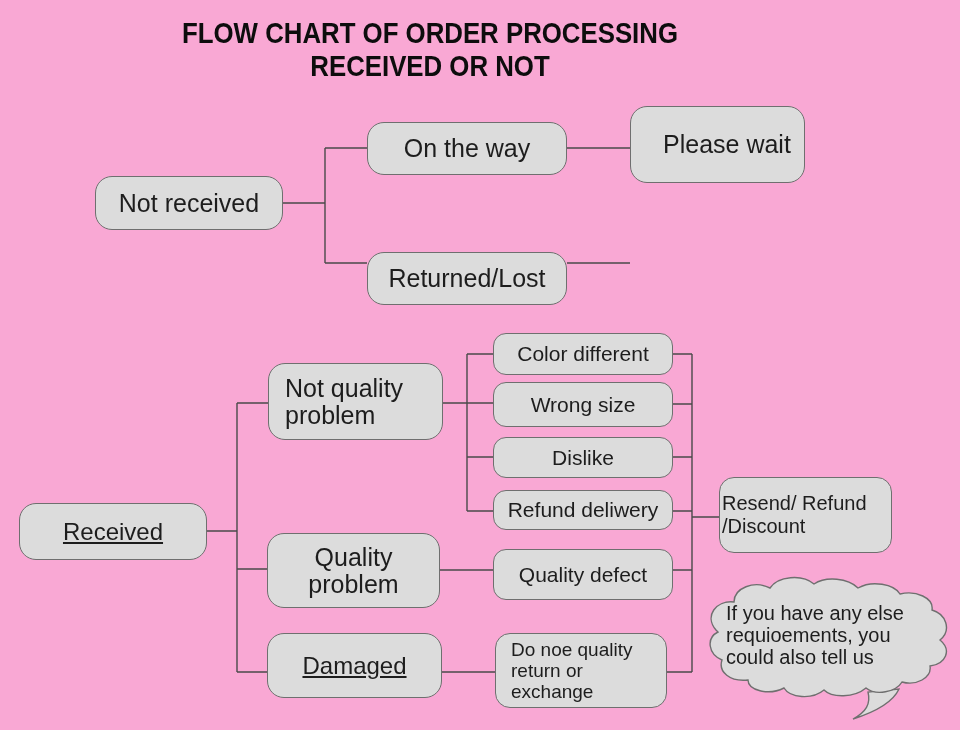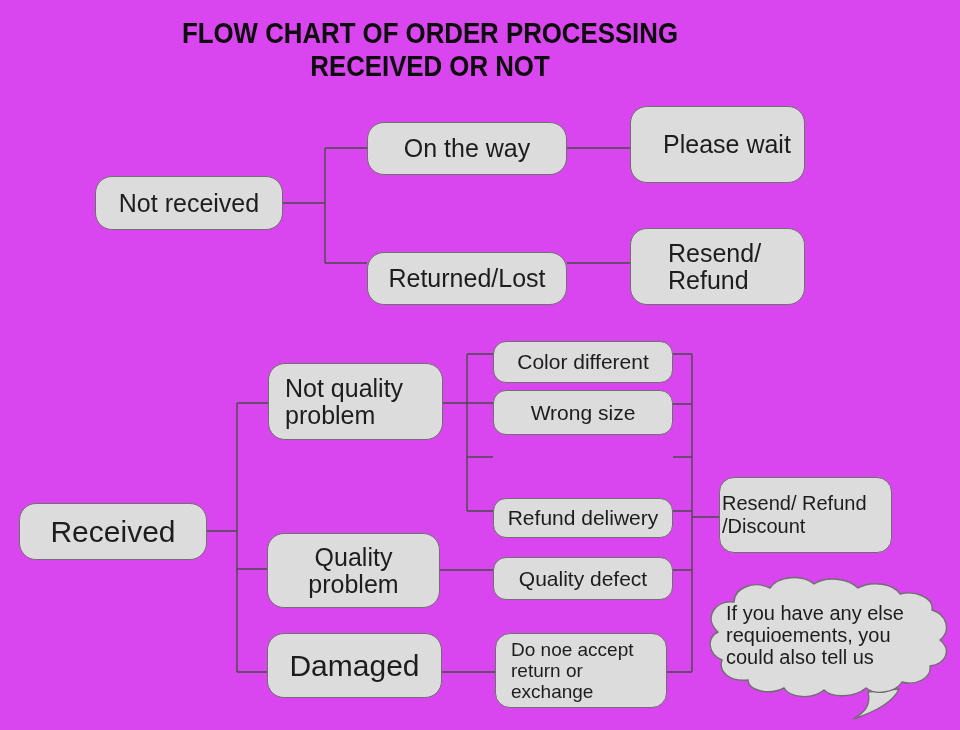--- a/index.html
+++ b/index.html
@@ -1,36 +1,36 @@
 <!DOCTYPE html>
 <html><head>
 <meta charset="utf-8">
 <style>
   html,body{margin:0;padding:0;background:#ffffff;}
   .canvas{
-    position:relative;width:960px;height:730px;background:#d946ef;
+    position:relative;width:960px;height:730px;background:#f9a8d4;
     font-family:"Liberation Sans",sans-serif;overflow:hidden;
   }
   .title{
     position:absolute;left:0;top:16px;width:860px;text-align:center;
     font-weight:bold;font-size:30px;line-height:33px;color:#0d0d0d;
     transform:scaleX(0.86);transform-origin:50% 0;letter-spacing:0px;
   }
   svg.lines{position:absolute;left:0;top:0;}
   .node{
     position:absolute;box-sizing:border-box;
     background:#dcdcdc;border:1.4px solid #6f6f6f;border-radius:17px;
     color:#1d1d1d;display:flex;align-items:center;justify-content:center;
     text-align:center;white-space:nowrap;
   }
   .node.small{border-radius:13px;}
   .node.left{justify-content:flex-start;text-align:left;}
-  .fs26{font-size:30px;}
+  .fs26{font-size:24px;text-decoration:underline;}
   .fs25{font-size:25px;line-height:27px;}
-  .fs21{font-size:21px;margin-top:8px;}
+  .fs21{font-size:21px;}
   .fs20{font-size:20px;line-height:23px;}
   .fs19{font-size:19px;line-height:21px;}
   .bubble-text{
     position:absolute;left:726px;top:602px;width:210px;
     font-size:20px;line-height:22px;color:#1d1d1d;text-align:left;
   }
 </style>
 </head>
 <body>
 
@@ -82,26 +82,20 @@
   <div class="node fs25 left" style="left:630px;top:106px;width:175px;height:77px;padding-left:32px">
     <div>
       <div>Please wait</div>
     </div>
   </div>
 
   <div class="node fs25" style="left:367px;top:252px;width:200px;height:53px">
     <span>Returned/Lost</span>
   </div>
 
-  <div class="node fs25 left" style="left:630px;top:228px;width:175px;height:77px;padding-left:37px">
-    <div>
-      <div>Resend/</div>
-      <div>Refund</div>
-    </div>
-  </div>
 
   <div class="node fs26" style="left:19px;top:503px;width:188px;height:57px">
     <span>Received</span>
   </div>
 
   <div class="node fs25 left" style="left:268px;top:363px;width:175px;height:77px;padding-left:16px">
     <div>
       <div>Not quality</div>
       <div>problem</div>
     </div>
@@ -119,32 +113,35 @@
   </div>
 
   <div class="node small fs21" style="left:493px;top:333px;width:180px;height:42px">
     <span>Color different</span>
   </div>
 
   <div class="node small fs21" style="left:493px;top:382px;width:180px;height:45px">
     <span>Wrong size</span>
   </div>
 
+  <div class="node small fs21" style="left:493px;top:437px;width:180px;height:41px">
+    <span>Dislike</span>
+  </div>
 
   <div class="node small fs21" style="left:493px;top:490px;width:180px;height:40px">
     <span>Refund deliwery</span>
   </div>
 
-  <div class="node small fs21" style="left:493px;top:549px;width:180px;height:43px">
+  <div class="node small fs21" style="left:493px;top:549px;width:180px;height:51px">
     <span>Quality defect</span>
   </div>
 
   <div class="node fs19 left" style="left:495px;top:633px;width:172px;height:75px;padding-left:15px;border-radius:15px">
     <div>
-      <div>Do noe accept</div>
+      <div>Do noe quality</div>
       <div>return or</div>
       <div>exchange</div>
     </div>
   </div>
 
   <div class="node fs20 left" style="left:719px;top:477px;width:173px;height:76px;padding-left:2px;border-radius:15px">
     <div>
       <div>Resend/ Refund</div>
       <div>/Discount</div>
     </div>

